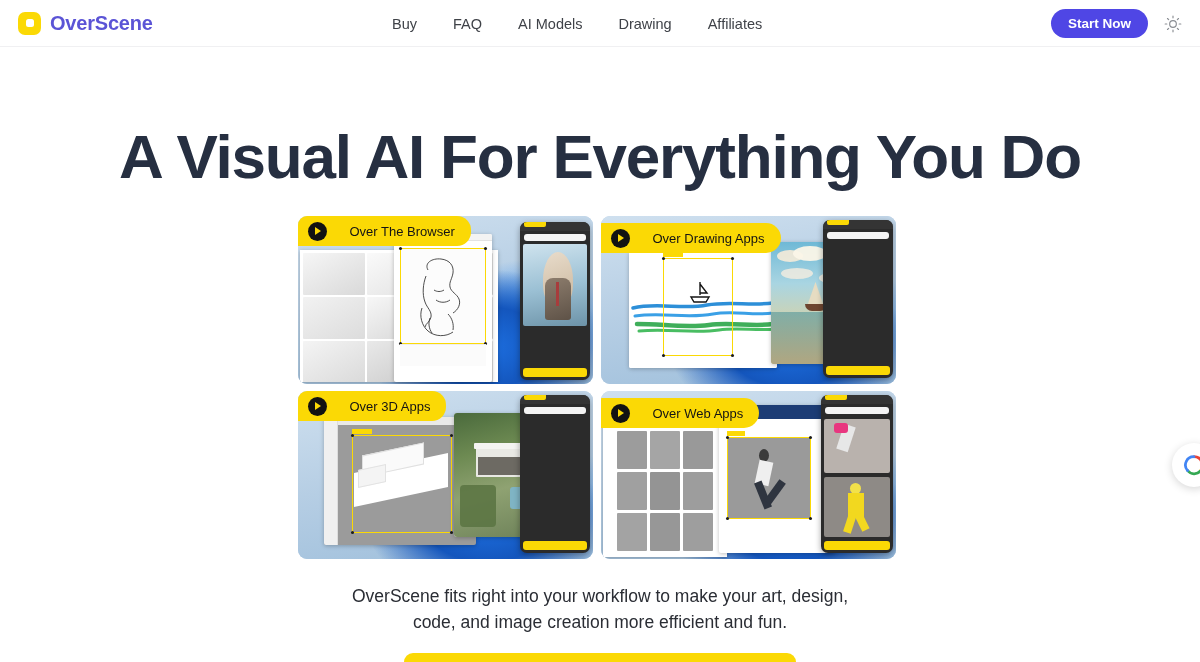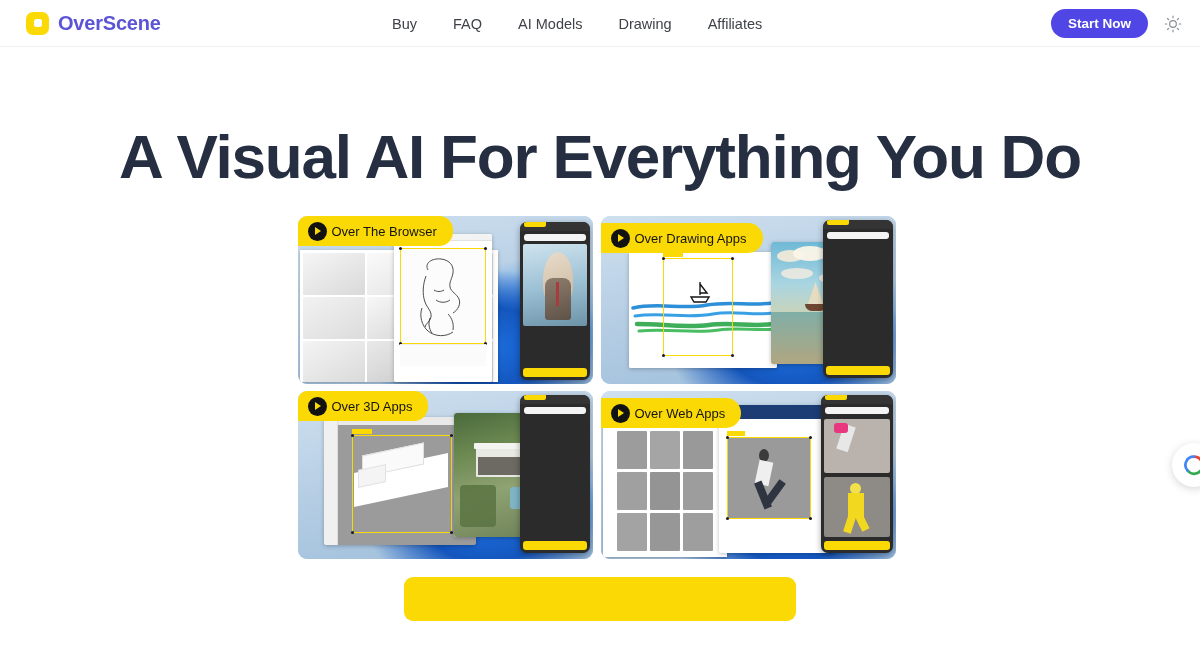--- a/index.html
+++ b/index.html
@@ -11,21 +11,21 @@
   }
 
   
   .header {
     position: relative;
     width: 1200px; height: 47px;
     background: #ffffff;
     border-bottom: 1px solid #f0f0f2;
     display: flex; align-items: center;
   }
-  .brand { display: flex; align-items: center; gap: 9px; margin-left: 26px; }
+  .brand { display: flex; align-items: center; gap: 9px; margin-left: 18px; }
   .logo-mark {
     width: 23px; height: 23px; border-radius: 7px;
     background: #FBD905; display: flex; align-items: center; justify-content: center;
   }
   .logo-inner { width: 8px; height: 8px; border-radius: 2.5px; background: #ffffff; }
   .brand-name { font-size: 20px; font-weight: 700; color: #5B54D6; letter-spacing: -0.2px; }
 
   .nav { position: absolute; left: 392px; top: 0; height: 47px; display: flex; align-items: center; gap: 8px; }
   .nav a {
     font-size: 14.5px; color: #3f4248; text-decoration: none;
@@ -66,21 +66,21 @@
     background:
       radial-gradient(ellipse 62% 70% at 64% 78%, #1d6fe0 0%, #1456bd 34%, rgba(20,86,189,0) 66%),
       radial-gradient(ellipse 46% 58% at 78% 62%, #2f8bf5 0%, rgba(47,139,245,0) 62%),
       linear-gradient(170deg, #cfe0ef 0%, #b6cee4 48%, #9dbedb 100%);
   }
 
   .badge {
     position: absolute; left: 0; top: 0; z-index: 9;
     background: #FBD905; border-radius: 0 14px 14px 0;
     height: 30px; padding: 0 16px 0 10px;
-    display: flex; align-items: center; gap: 5px;
+    display: flex; align-items: center; gap: 23px;
   }
   .badge.r2 { border-radius: 0 16px 16px 0; margin-top: 7px; }
   .play-circle {
     width: 19px; height: 19px; border-radius: 50%; background: #121212;
     display: flex; align-items: center; justify-content: center; flex: none;
   }
   .play-tri {
     width: 0; height: 0; margin-left: 2px;
     border-left: 6px solid #FBD905;
     border-top: 4px solid transparent; border-bottom: 4px solid transparent;
@@ -366,20 +366,24 @@
       <div class="badge r2">
         <span class="play-circle">
             <span class="play-tri"></span>
           </span>
         <span class="badge-text">Over Web Apps</span>
       </div>
     </div>
 
   </div>
 
+  <div class="subtext">
+    <div>OverScene fits right into your workflow to make your art, design,</div>
+    <div>code, and image creation more efficient and fun.</div>
+  </div>
 
   <div class="cta-bottom-wrap">
     <button class="cta-bottom"></button>
   </div>
 </div>
 
 <div class="support-bubble">
   <svg width="22" height="22" viewBox="0 0 24 24">
     <path d="M12 3a9 9 0 0 1 8.5 6" stroke="#EA4335" stroke-width="3" fill="none" stroke-linecap="round"></path>
     <path d="M20.5 9A9 9 0 0 1 19 18.5" stroke="#FBBC05" stroke-width="3" fill="none" stroke-linecap="round"></path>

